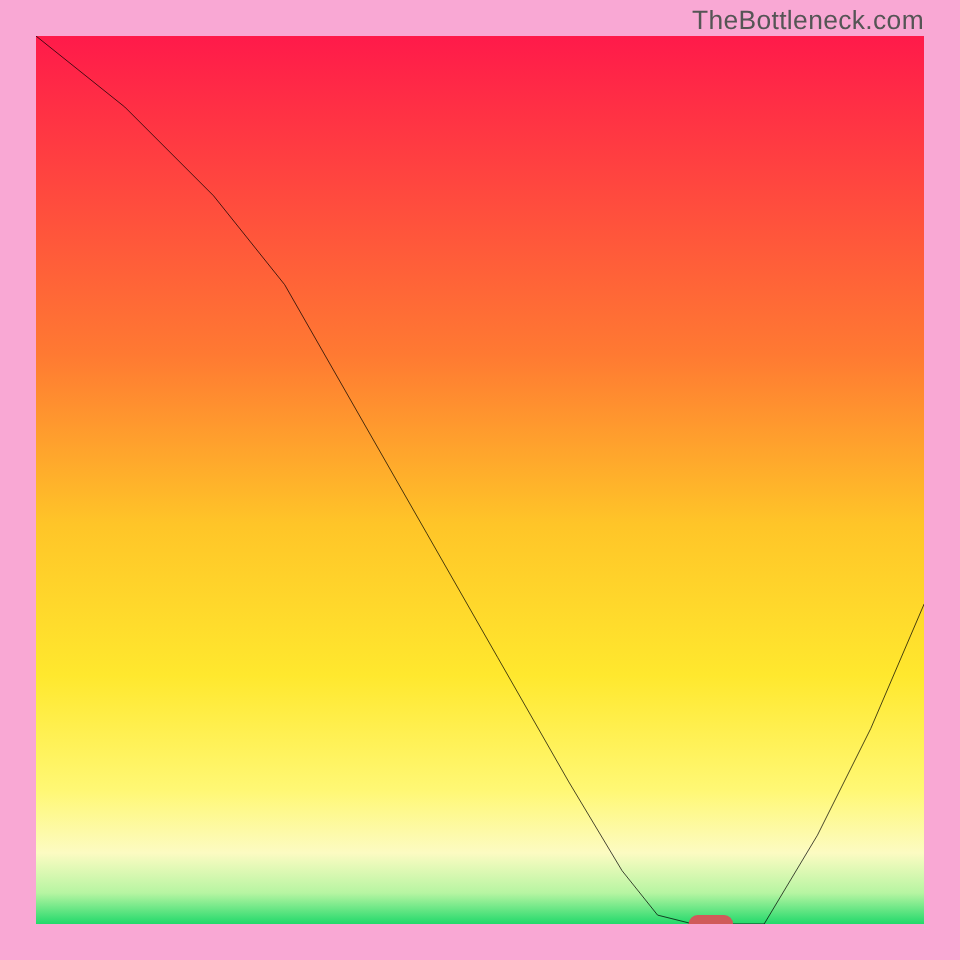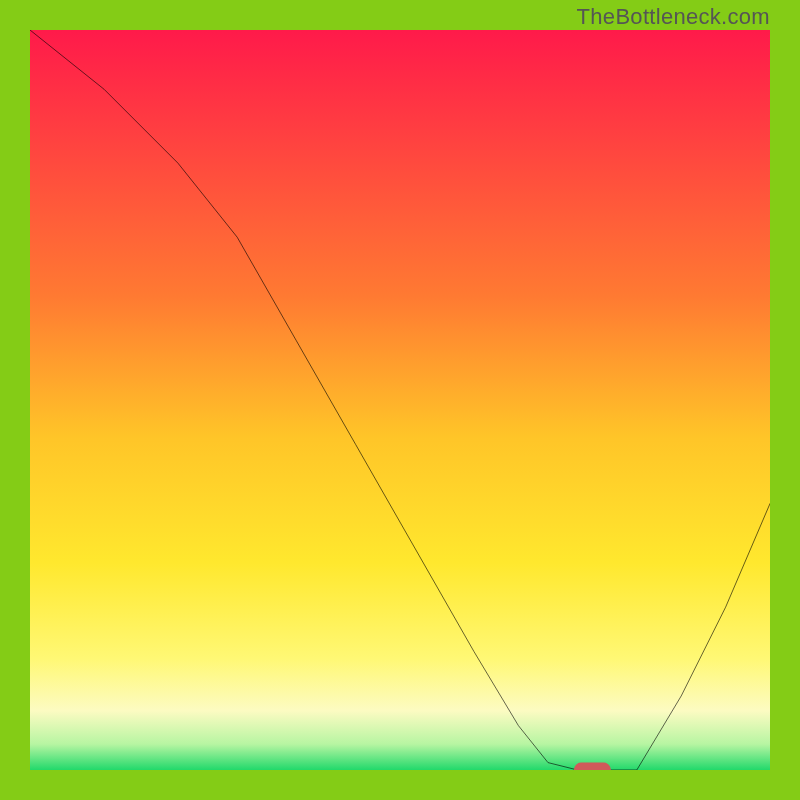--- a/index.html
+++ b/index.html
@@ -7,21 +7,21 @@
     padding: 0;
     width: 800px;
     height: 800px;
     background: #000;
     overflow: hidden;
   }
   .frame {
     position: relative;
     width: 800px;
     height: 800px;
-    background: #84cc16;
+    background: #f9a8d4;
   }
   .plot {
     position: absolute;
     left: 30px;
     top: 30px;
     width: 740px;
     height: 740px;
   }
   .watermark {
     position: absolute;

